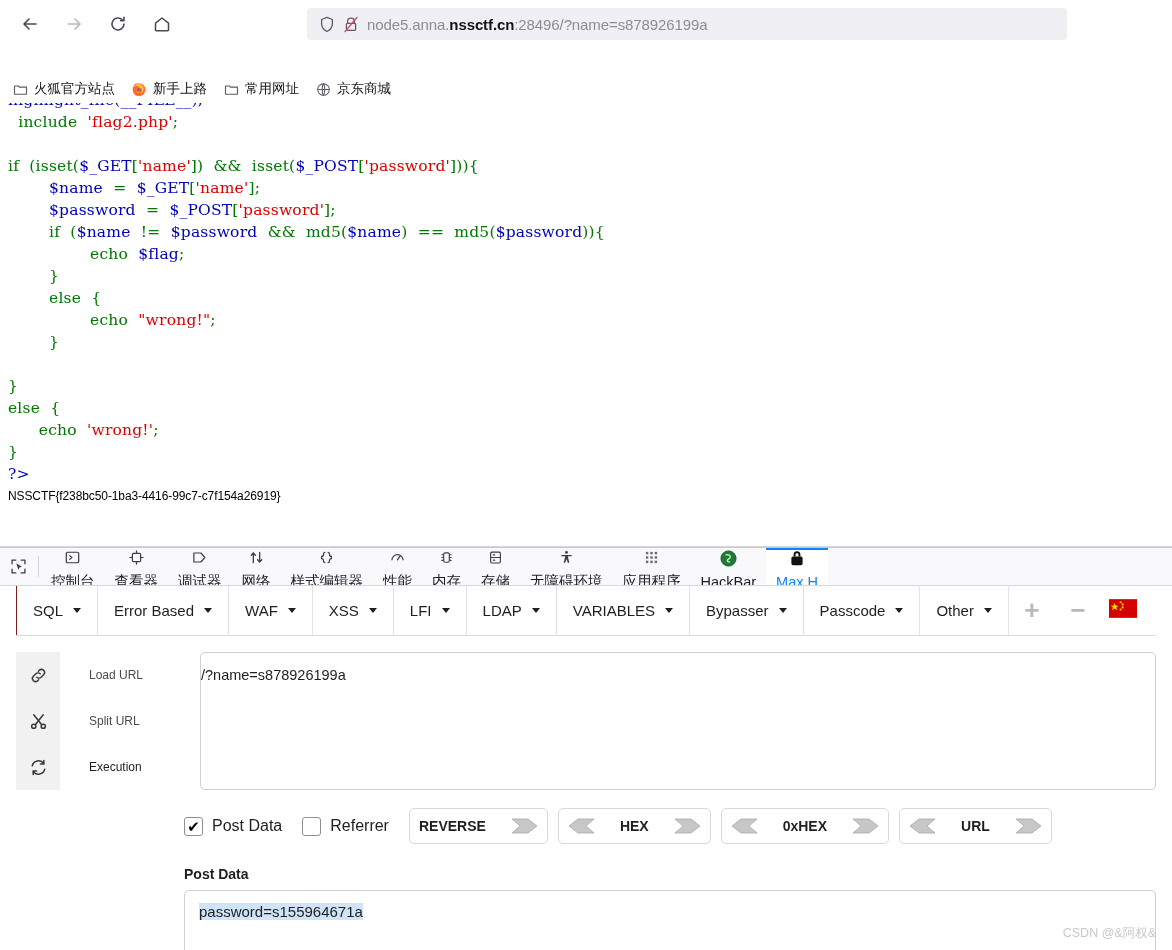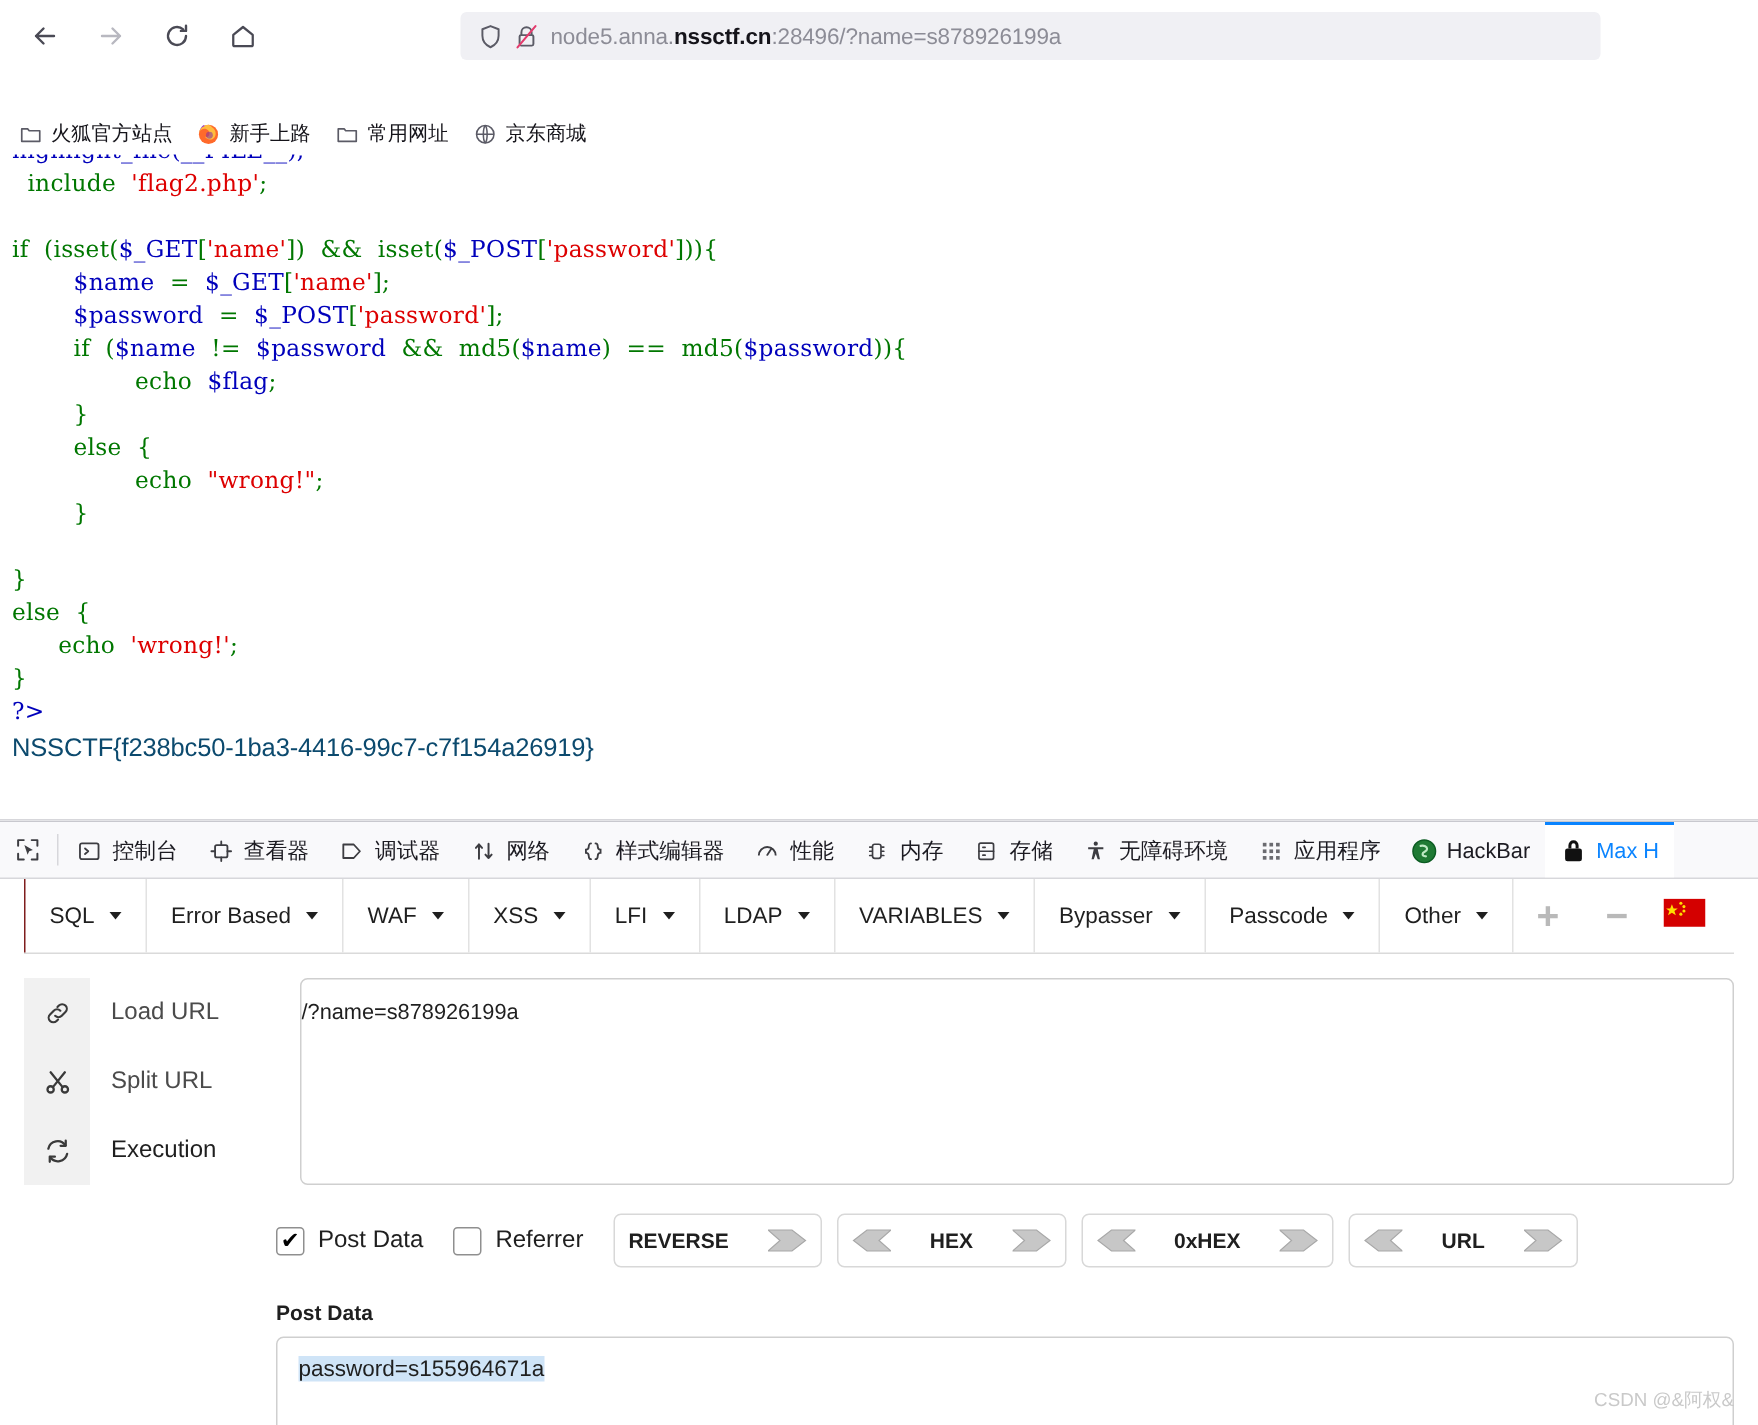--- a/index.html
+++ b/index.html
@@ -85,22 +85,22 @@
     padding: 0 8px;
     margin-top: -14px;
     letter-spacing: 0.2px;
   }
   .c-kw   { color: #007700; }
   .c-var  { color: #0000bb; }
   .c-str  { color: #dd0000; }
   .c-tag  { color: #0000bb; }
   .flag-line {
     font-family: "Liberation Sans", sans-serif;
-    font-size: 17px;
-    color: #0c4a6e;
+    font-size: 12px;
+    color: #000000;
     padding: 4px 8px 0 8px;
     letter-spacing: -0.1px;
   }
 
   
   .devtools {
     border-top: 1px solid #c8c8ce;
     background: #f9f9fa;
   }
   .dt-tabbar {
@@ -117,20 +117,21 @@
     color: #3d3d42;
   }
   .dt-sep { width: 1px; background: #d7d7db; margin: 8px 2px; }
   .dt-tab {
     display: flex; align-items: center; gap: 7px;
     padding: 0 10px;
     font-size: 14.5px;
     color: #1c1b22;
     white-space: nowrap;
     border-top: 2px solid transparent;
+    flex-direction: column;
   }
   .dt-tab.selected {
     color: #0a84ff;
     border-top: 2px solid #0a84ff;
     background: #ffffff;
   }
   .dt-tab .ic { display: flex; align-items: center; justify-content: center; width: 17px; height: 17px; }
 
   
   .hackbar { background: #ffffff; }
@@ -179,22 +180,22 @@
   }
   .hb-action .act-ic {
     width: 44px;
     height: 46px;
     display: flex; align-items: center; justify-content: center;
     background: #f1f1f1;
     color: #3a3a3a;
     font-size: 18px;
   }
   .hb-action .act-label {
-    padding-left: 14px;
-    font-size: 16px;
+    padding-left: 29px;
+    font-size: 12px;
     color: #4b4b4b;
   }
   .hb-action.primary .act-label { color: #1f1f1f; }
 
   .hb-url-area { flex: 1; padding-left: 16px; }
   .hb-textarea {
     width: 100%;
     height: 138px;
     border: 1px solid #cfcfcf;
     border-radius: 5px;

